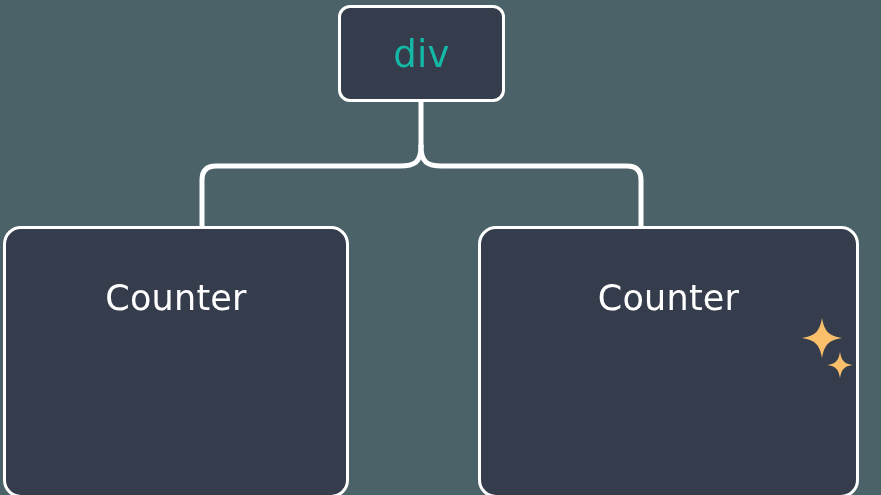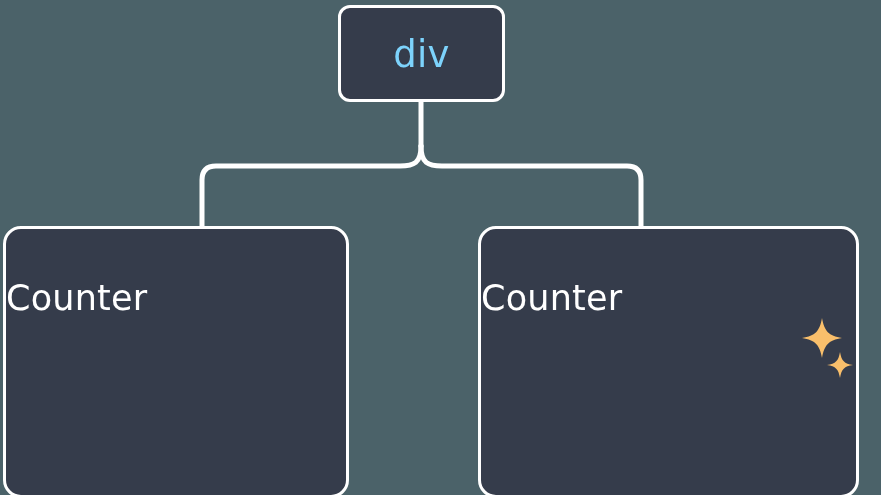--- a/index.html
+++ b/index.html
@@ -57,31 +57,32 @@
     height: 272px;
     border-radius: 18px;
   }
 
   .root-label {
     position: absolute;
     left: 0; right: 0;
     top: 50%;
     transform: translateY(-50%);
     text-align: center;
-    color: #7dd3fc;
+    color: #14b8a6;
     font-size: 37px;
     font-weight: 400;
     letter-spacing: 0.3px;
     line-height: 1;
   }
 
   .node-title {
     position: absolute;
     left: 0; right: 0;
     top: 52px;
+    text-align: center;
     color: #ffffff;
     font-size: 35px;
     font-weight: 400;
     letter-spacing: 0.2px;
     line-height: 1;
   }
 
   
   .pill-highlight-wrap {
     position: absolute;

